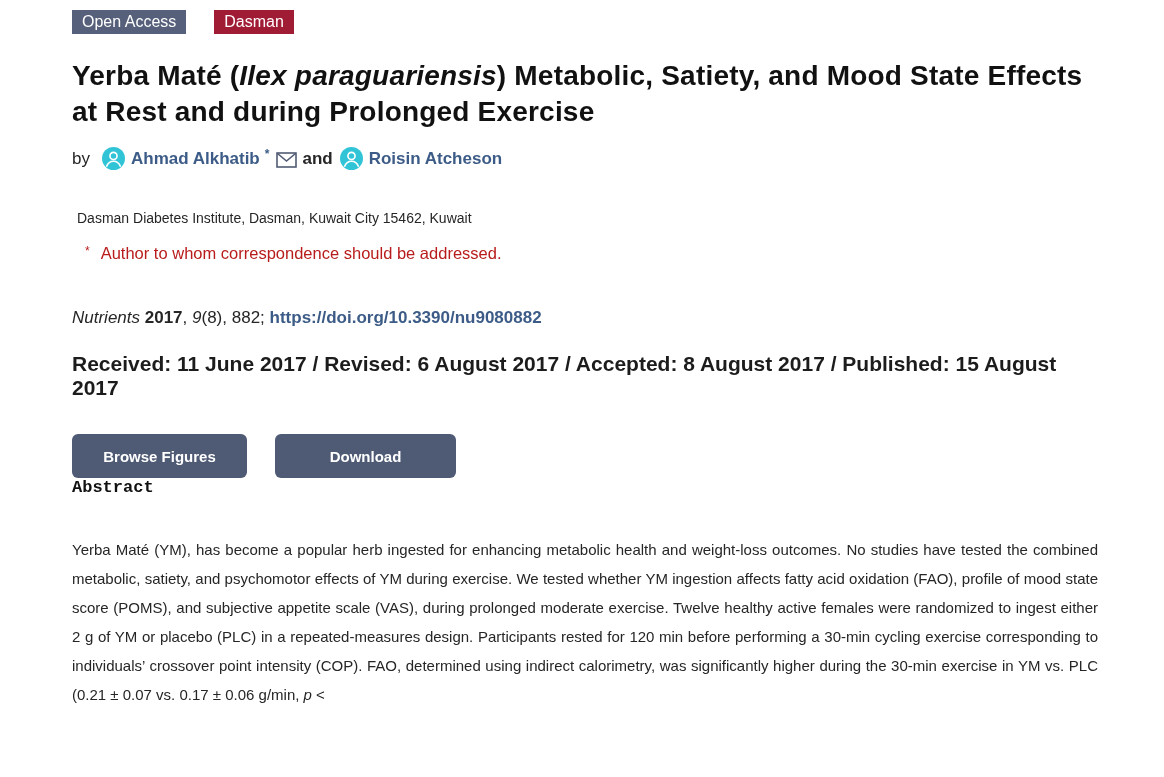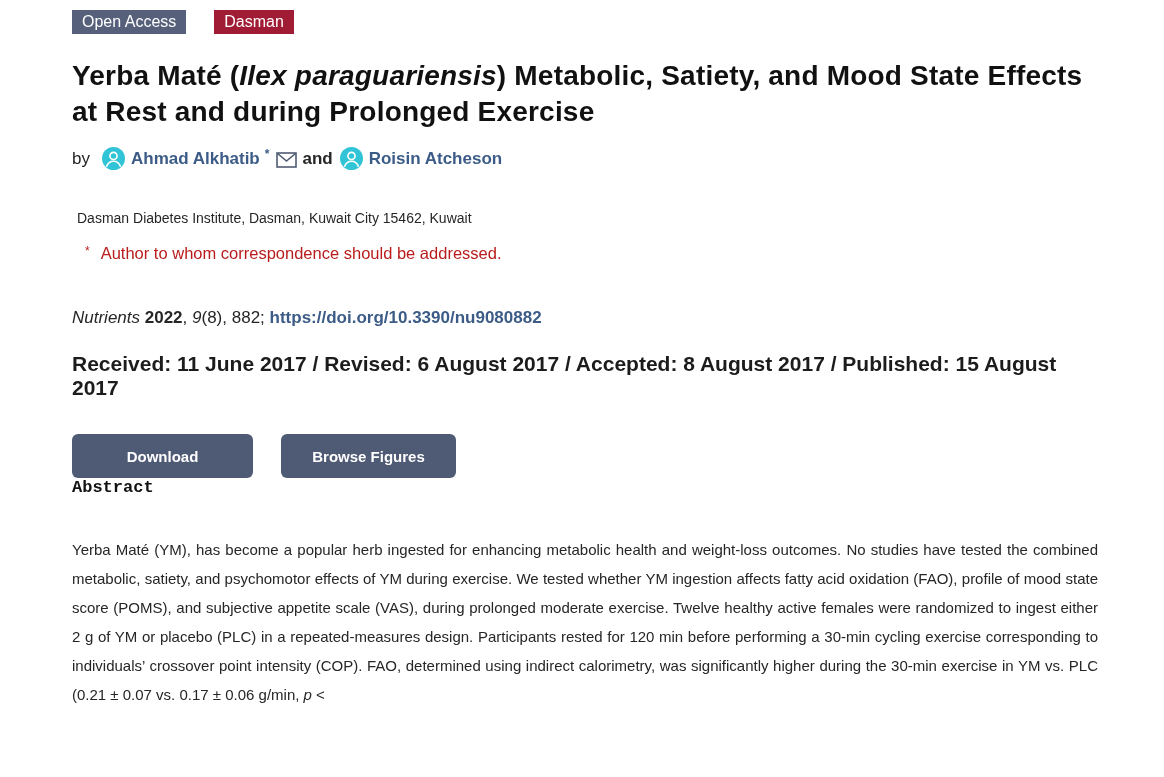--- a/index.html
+++ b/index.html
@@ -186,26 +186,26 @@
         <path d="M4.6 20.6 C 6.2 16.6 8.9 14.9 12 14.9 C 15.1 14.9 17.8 16.6 19.4 20.6" fill="none" stroke="#ffffff" stroke-width="1.7"></path>
       </svg>
       <span class="author-name">Roisin Atcheson</span>
     </span>
   </div>
 
   <div class="affiliation">Dasman Diabetes Institute, Dasman, Kuwait City 15462, Kuwait</div>
 
   <div class="corr-note"><span class="star">*</span><span>Author to whom correspondence should be addressed.</span></div>
 
-  <div class="citation"><em>Nutrients</em><span class="yr"> 2022</span><span>, </span><em>9</em><span>(8), 882; </span><a class="doi-link">https://doi.org/10.3390/nu9080882</a></div>
+  <div class="citation"><em>Nutrients</em><span class="yr"> 2017</span><span>, </span><em>9</em><span>(8), 882; </span><a class="doi-link">https://doi.org/10.3390/nu9080882</a></div>
 
   <div class="history">Received: 11 June 2017 / Revised: 6 August 2017 / Accepted: 8 August 2017 / Published: 15 August 2017</div>
 
   <div class="btn-row">
+    <button class="btn">Browse Figures</button>
     <button class="btn btn-download">Download</button>
-    <button class="btn">Browse Figures</button>
   </div>
 
   <div class="abstract-heading">Abstract</div>
 
   <p class="abstract-body"><span>Yerba Maté (YM), has become a popular herb ingested for enhancing metabolic health and weight-loss outcomes. No studies have tested the combined metabolic, satiety, and psychomotor effects of YM during exercise. We tested whether YM ingestion affects fatty acid oxidation (FAO), profile of mood state score (POMS), and subjective appetite scale (VAS), during prolonged moderate exercise. Twelve healthy active females were randomized to ingest either 2 g of YM or placebo (PLC) in a repeated-measures design. Participants rested for 120 min before performing a 30-min cycling exercise corresponding to individuals’ crossover point intensity (COP). FAO, determined using indirect calorimetry, was significantly higher during the 30-min exercise in YM vs. PLC (0.21 ± 0.07 vs. 0.17 ± 0.06 g/min, </span><em>p</em><span> &lt;</span></p>
 
 </div>
 
 </body></html>

